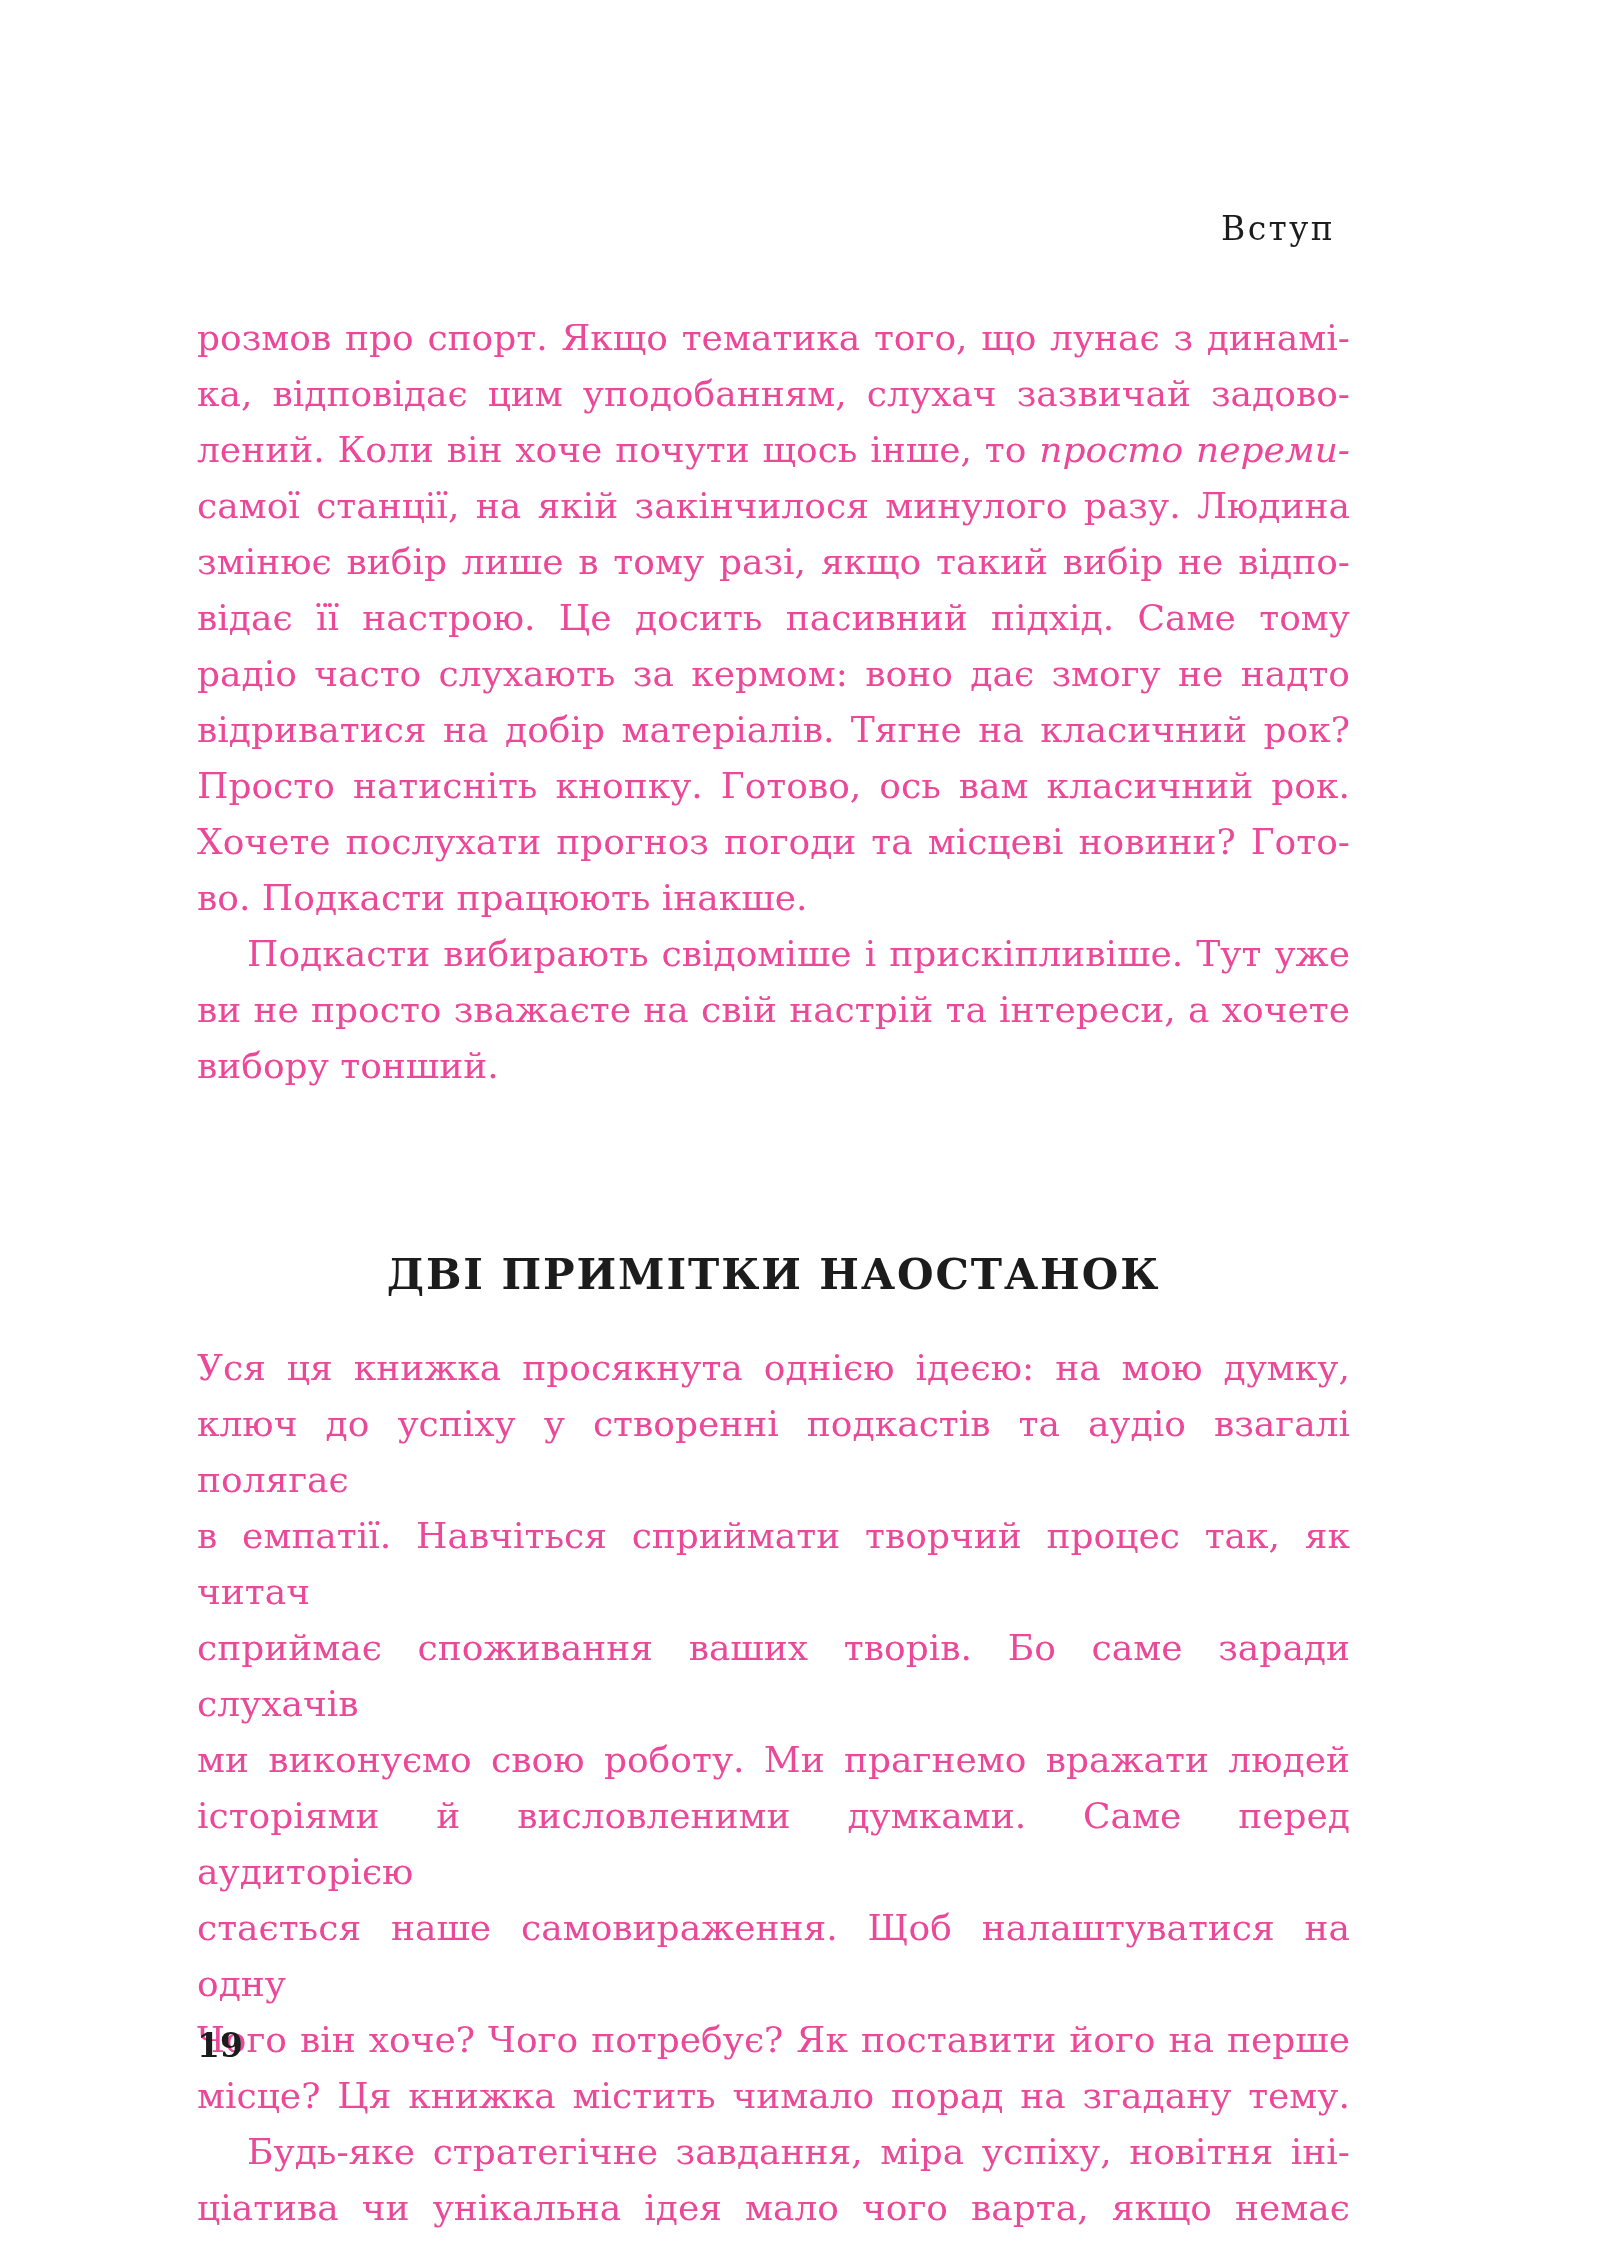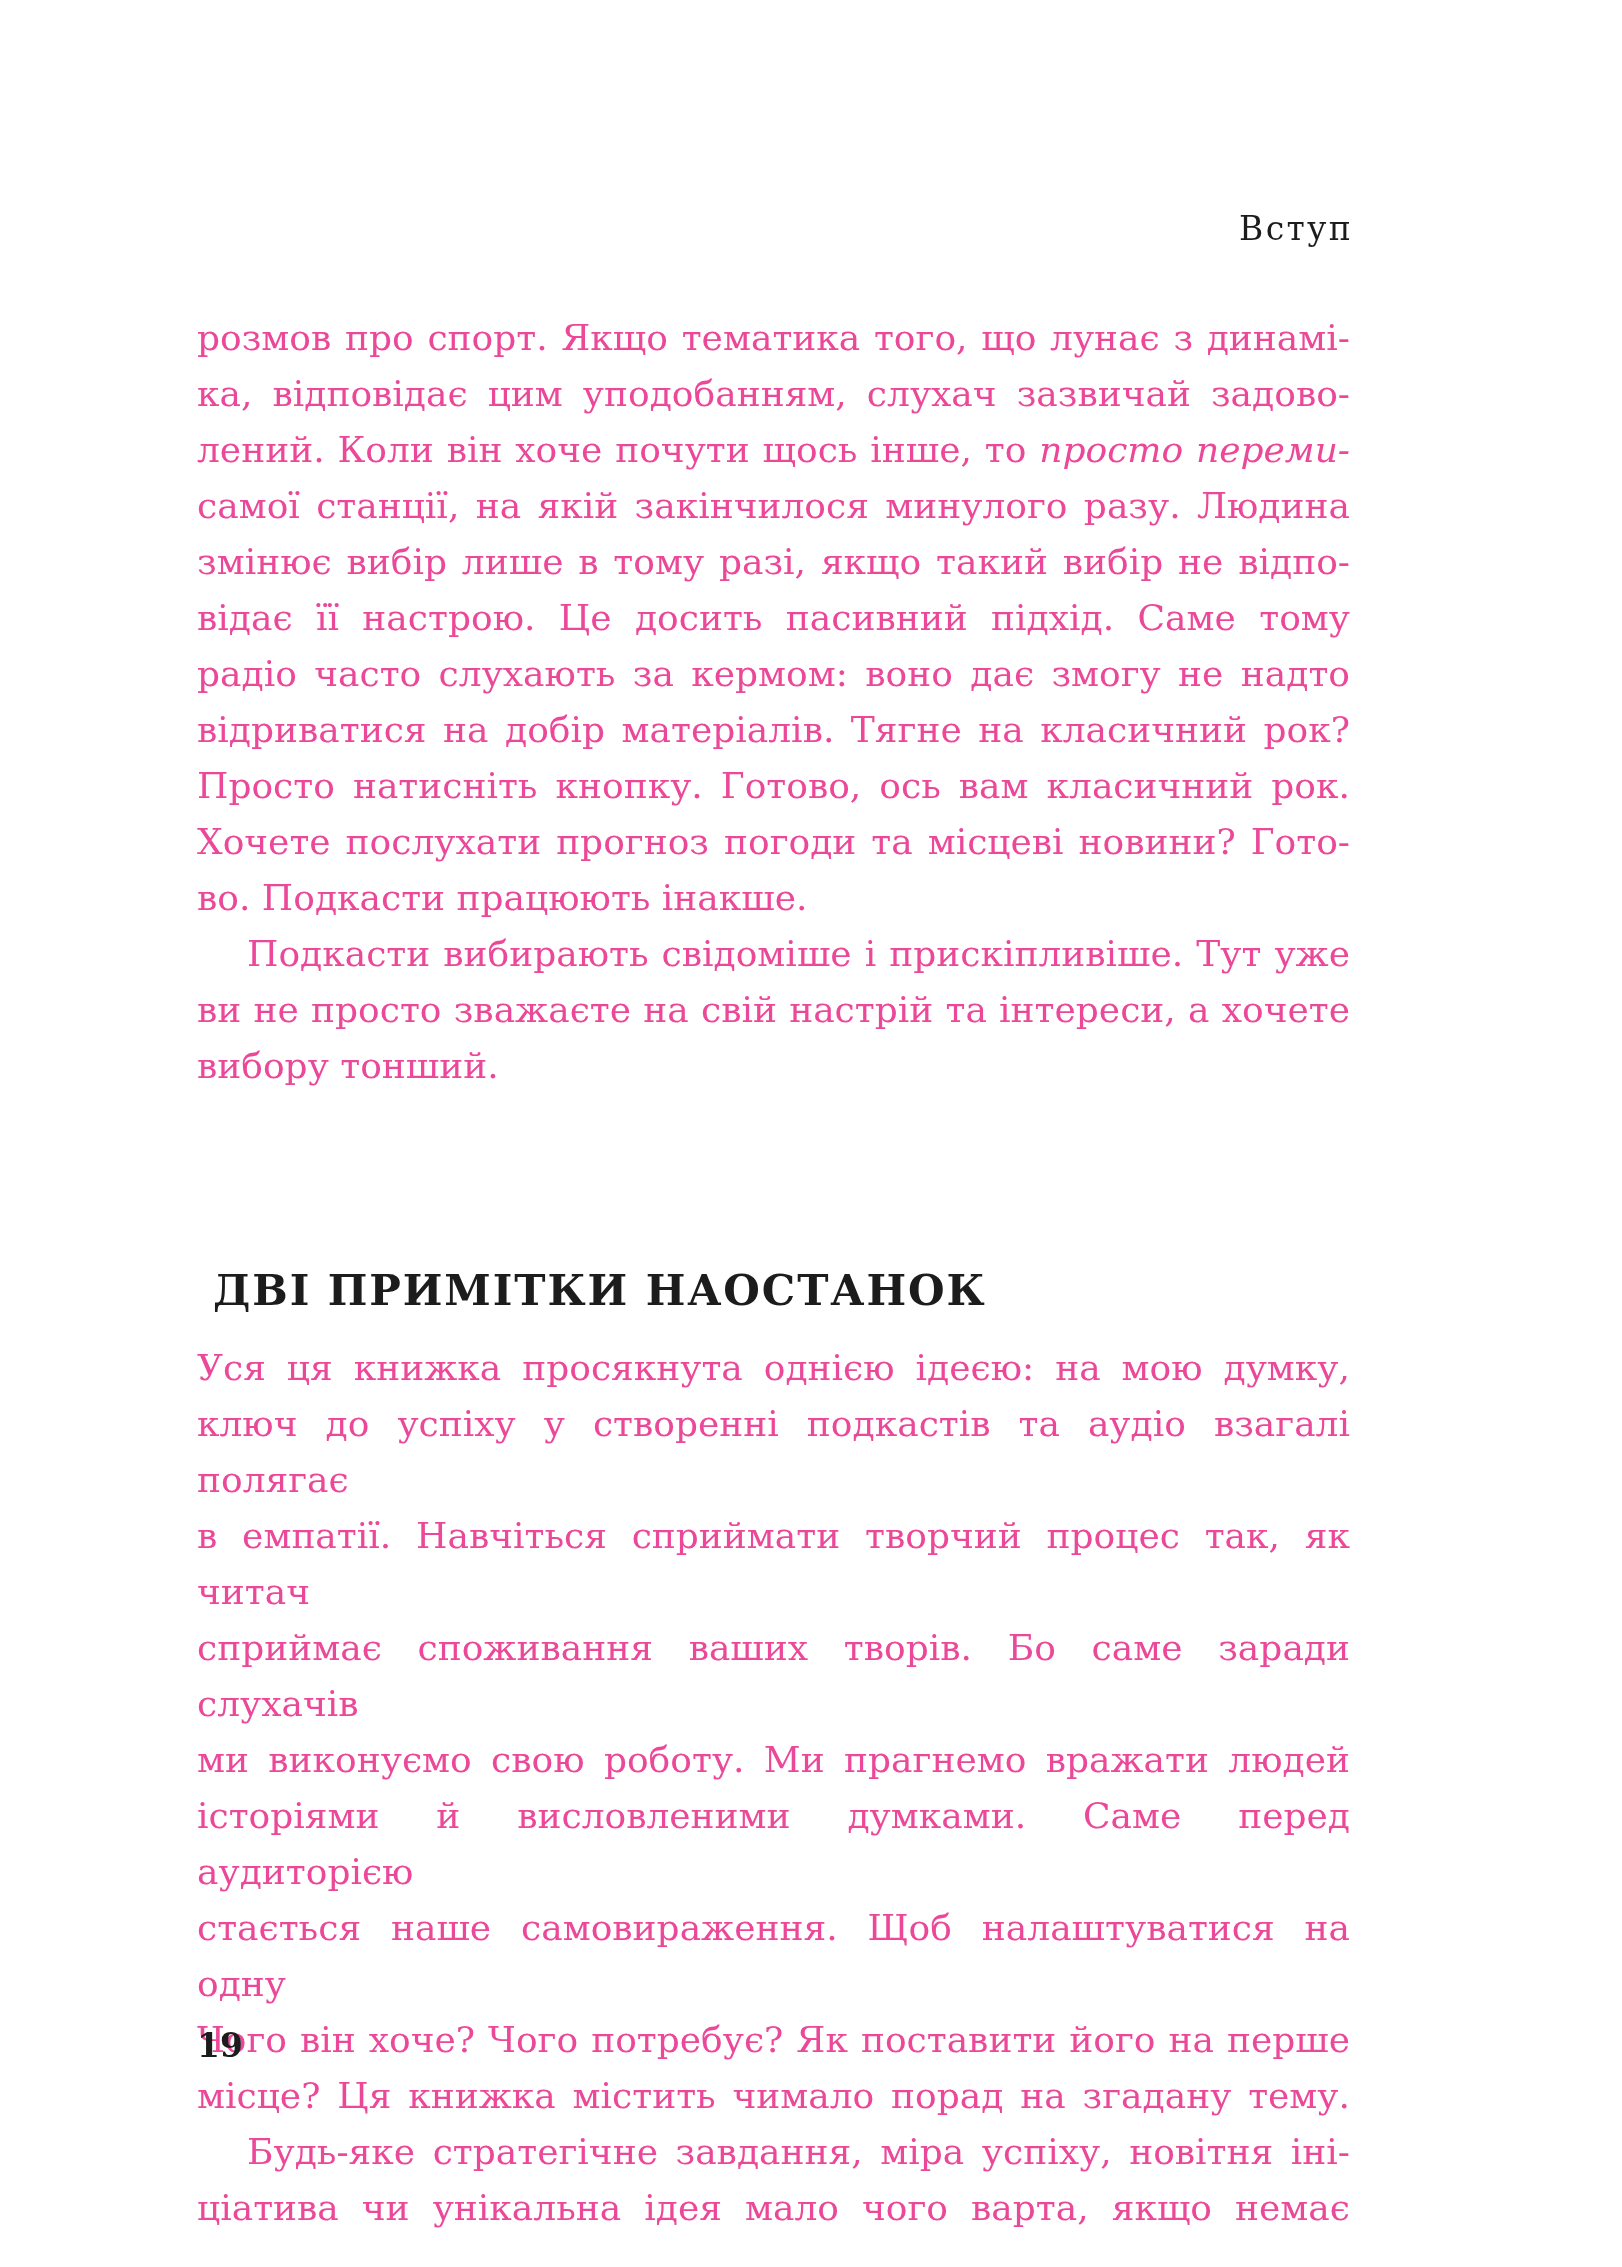--- a/index.html
+++ b/index.html
@@ -13,21 +13,21 @@
     height: 2268px;
     margin: 0 auto;
     background: #ffffff;
     color: #1c1c1c;
     font-family: "DejaVu Serif", "Liberation Serif", serif;
     overflow: hidden;
   }
   .running-head {
     position: absolute;
     top: 208px;
-    right: 269px;
+    right: 287px;
     font-size: 33px;
     line-height: 41px;
     letter-spacing: 2.3px;
     color: #1c1c1c;
   }
   .text-block {
     position: absolute;
     left: 197px;
     width: 1153px;
     font-size: 36px;
@@ -48,21 +48,22 @@
     text-indent: 50px;
   }
   .it {
     font-style: italic;
   }
   .section-heading {
     position: absolute;
     top: 1252px;
     left: 197px;
     width: 1153px;
-    margin: 16px;
+    margin: 0;
+    text-align: center;
     font-size: 42px;
     line-height: 46px;
     font-weight: 600;
     letter-spacing: 1.9px;
     color: #1c1c1c;
   }
   .page-number {
     position: absolute;
     top: 2026px;
     left: 197px;

